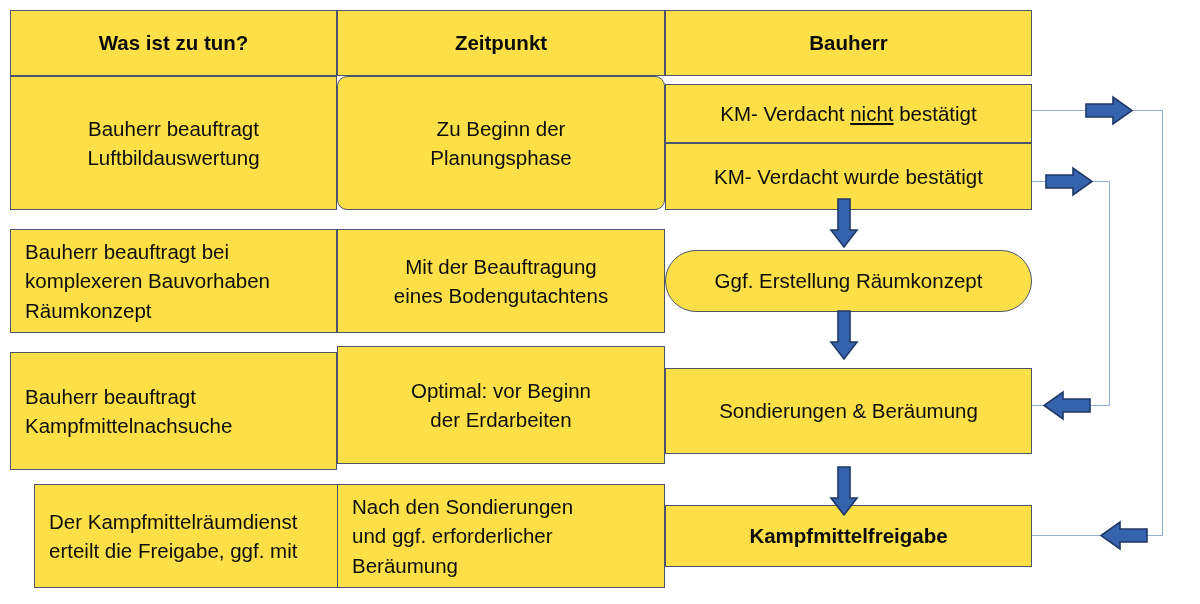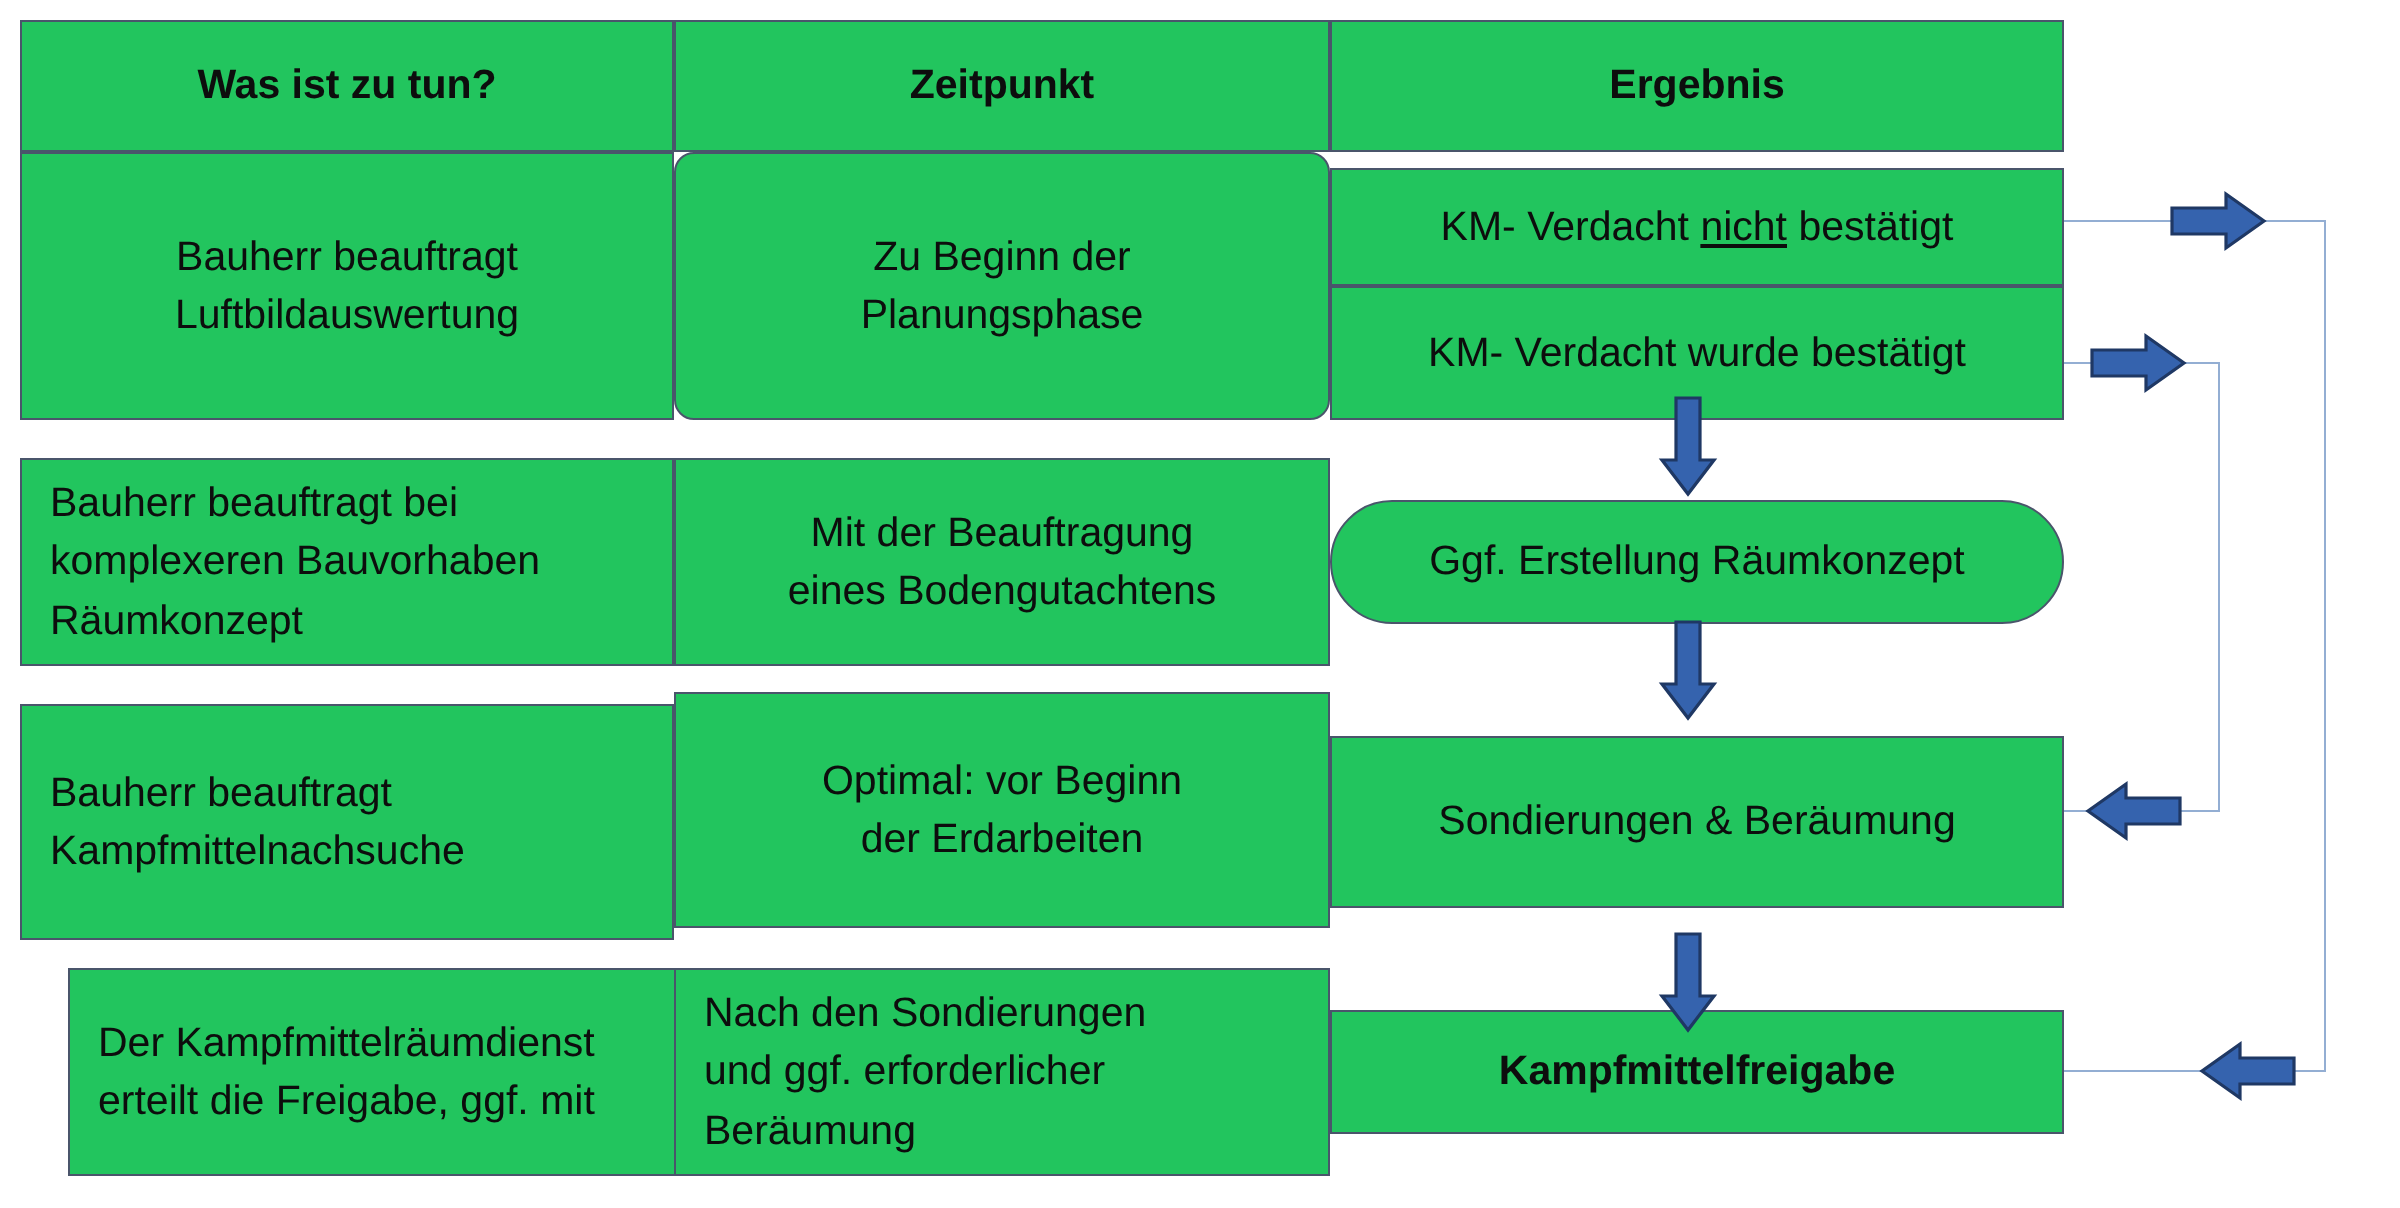--- a/index.html
+++ b/index.html
@@ -9,21 +9,21 @@
     font-family:"Liberation Sans", sans-serif;
     overflow:hidden;
   }
   #stage{position:relative;width:1200px;height:604px;}
 
   
   .cell{
     position:absolute;
     box-sizing:border-box;
     border:1.6px solid #4a556b;
-    background:#22c55e;
+    background:#fde047;
     display:flex;
     align-items:center;
     padding:0 14px;
     font-size:20.5px;
     color:#0d0d0d;
     line-height:1.42;
   }
   .cell.ctr{justify-content:center;text-align:center;}
   .cell.hdr{font-weight:bold;justify-content:center;text-align:center;font-size:20.5px;}
   .cell .txt{display:block;}
@@ -42,21 +42,21 @@
 
 <div id="stage">
 
   <div class="cell hdr" style="left:10px;top:10px;width:327px;height:66px;">
     <span class="txt">Was ist zu tun?</span>
   </div>
   <div class="cell hdr" style="left:337px;top:10px;width:328px;height:66px;">
     <span class="txt">Zeitpunkt</span>
   </div>
   <div class="cell hdr" style="left:665px;top:10px;width:367px;height:66px;">
-    <span class="txt">Ergebnis</span>
+    <span class="txt">Bauherr</span>
   </div>
 
   <div class="cell ctr" style="left:10px;top:76px;width:327px;height:134px;">
     <span class="txt">
       <span>Bauherr beauftragt</span><br>
       <span>Luftbildauswertung</span>
     </span>
   </div>
   <div class="cell ctr" style="left:337px;top:76px;width:328px;height:134px;border-radius:10px;">
     <span class="txt">

